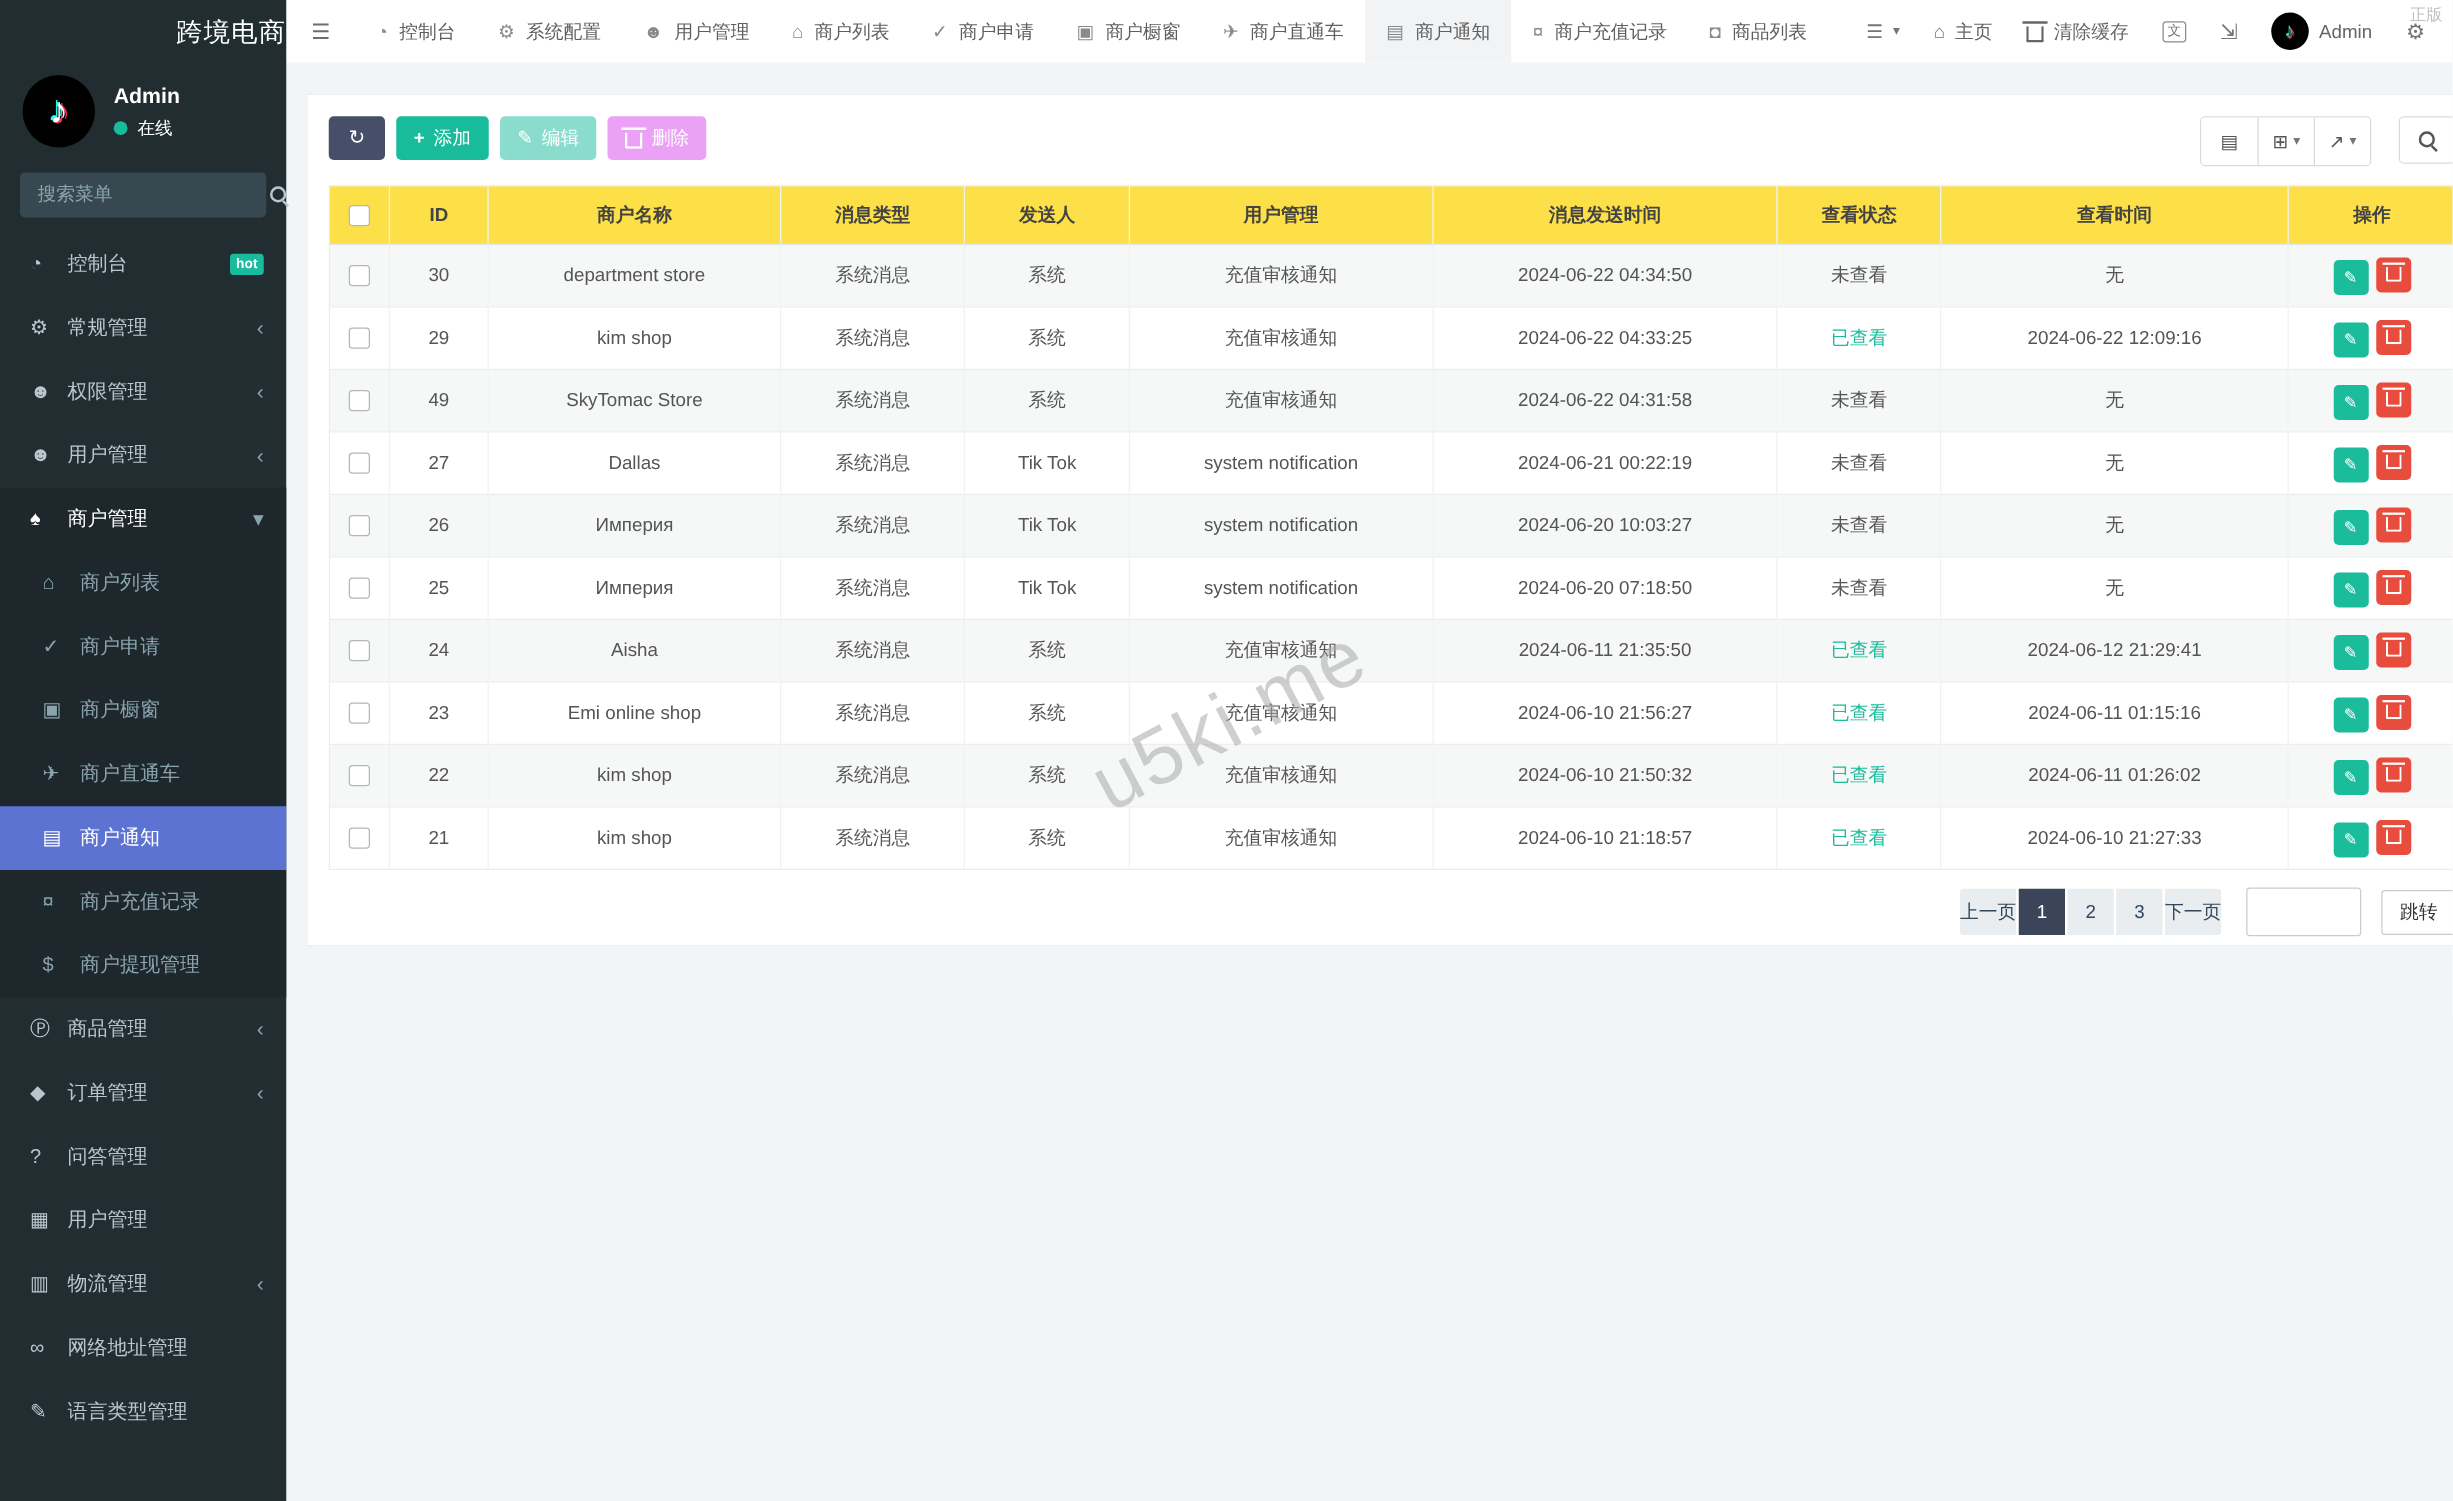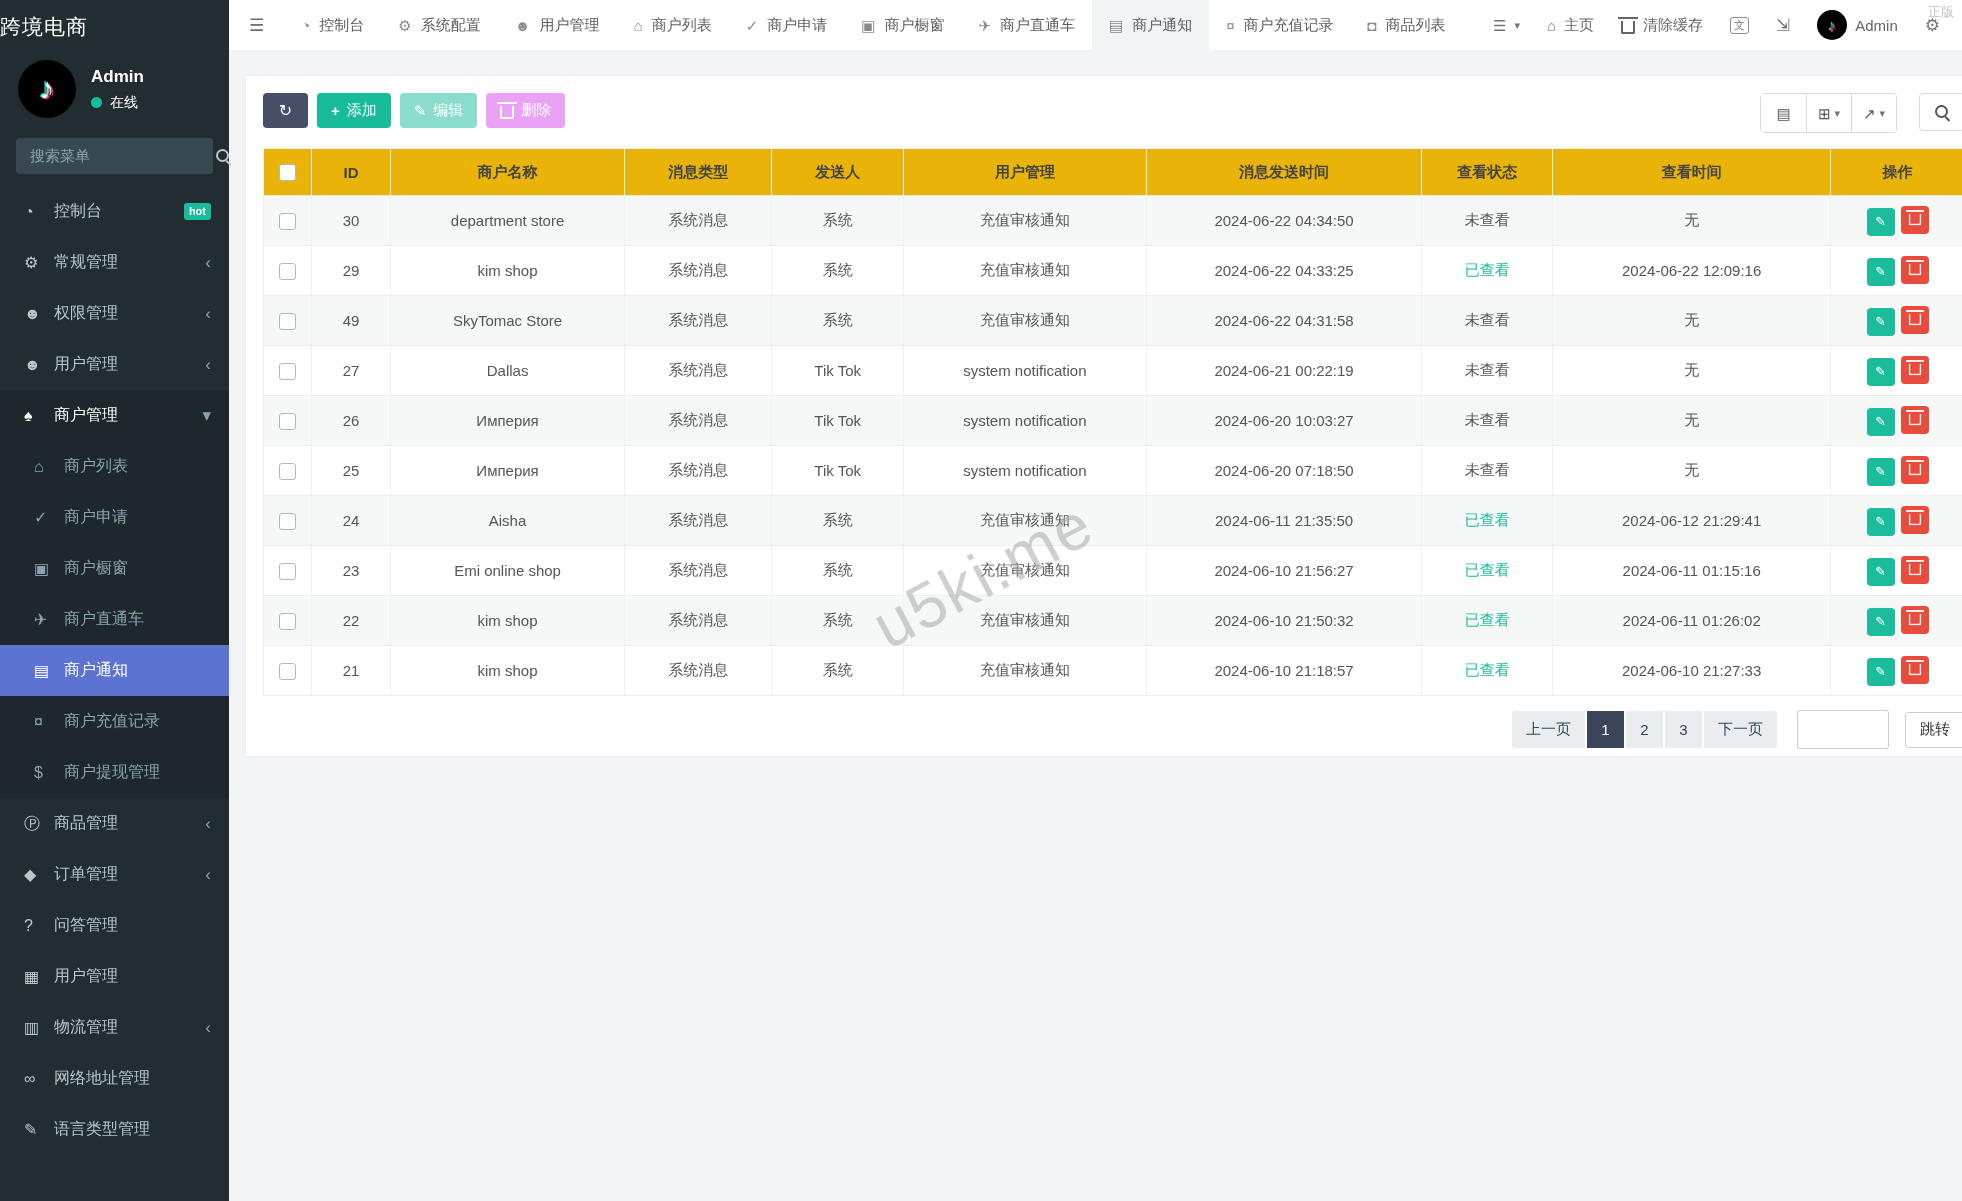--- a/index.html
+++ b/index.html
@@ -4,21 +4,21 @@
 <style>
   html,body{margin:0;padding:0}
   body{
     width:1962px;height:1201px;position:relative;overflow:hidden;
     font-family:"Liberation Sans","DejaVu Sans",sans-serif;
     background:#f2f4f7;color:#555;
   }
   .ico{font-style:normal;display:inline-block;line-height:1}
   
   .sidebar{position:absolute;left:0;top:0;width:229px;height:1201px;background:#222d32;color:#b8c7ce;z-index:3}
-  .sb-title{height:52px;line-height:54px;text-align:left;color:#fff;font-size:21px;letter-spacing:1px}
+  .sb-title{height:52px;line-height:54px;text-align:right;color:#fff;font-size:21px;letter-spacing:1px}
   .sb-user{display:flex;align-items:center;padding:8px 18px 14px}
   .avatar{width:58px;height:58px;border-radius:50%;background:#000;display:flex;align-items:center;justify-content:center;flex:none}
   .avatar .note{color:#fff;font-size:30px;text-shadow:-2px -1px 0 #25f4ee,2px 1px 0 #fe2c55}
   .avatar.sm{width:30px;height:30px}
   .avatar.sm .note{font-size:15px;text-shadow:-1px -1px 0 #25f4ee,1px 1px 0 #fe2c55}
   .sb-user-info{margin-left:15px}
   .sb-user-name{color:#fff;font-weight:bold;font-size:17px;margin-bottom:7px}
   .sb-user-status{font-size:14px;color:#fff;display:flex;align-items:center;gap:8px}
   .dot{width:11px;height:11px;border-radius:50%;background:#18bc9c}
   .sb-search{margin:6px 16px 12px;background:#374850;border-radius:4px;height:36px;display:flex;align-items:center;padding:0 12px}
@@ -64,21 +64,21 @@
   .tool-btn:first-child{border-left:none}
   .search-btn{width:46px;height:38px;border:1px solid #d8dbde;border-radius:4px;background:#fff;display:flex;align-items:center;justify-content:center;cursor:pointer;color:#555}
   
   .i-search{display:inline-block;position:relative;width:15px;height:15px;color:currentColor}
   .i-search::before{content:"";position:absolute;left:0;top:0;width:9px;height:9px;border:2px solid currentColor;border-radius:50%}
   .i-search::after{content:"";position:absolute;left:11px;top:11px;width:6px;height:2px;background:currentColor;transform:rotate(45deg);transform-origin:0 0}
   .i-trash{display:inline-block;position:relative;width:10px;height:11px;border:2px solid currentColor;border-top:none;border-radius:0 0 2px 2px;margin-top:4px}
   .i-trash::before{content:"";position:absolute;left:-5px;right:-5px;top:-4px;height:2px;background:currentColor}
   
   .table{width:100%;border-collapse:collapse;table-layout:fixed;border:1px solid #ebedef}
-  .table th{height:44px;font-weight:bold;font-size:15px;color:#444;background:#eab308;border-bottom:1px solid #e2e4e6;border-left:1px solid #f0f1f2;text-align:center}
+  .table th{height:44px;font-weight:bold;font-size:15px;color:#444;background:#fde047;border-bottom:1px solid #e2e4e6;border-left:1px solid #f0f1f2;text-align:center}
   .table td{height:47px;text-align:center;font-size:15px;color:#555;border-bottom:1px solid #ebedef;border-left:1px solid #f0f1f2;overflow:hidden;white-space:nowrap}
   .table th:first-child,.table td:first-child{border-left:none}
   .table tbody tr:nth-child(odd) td{background:#f6f7f7}
   .table th:nth-child(1){width:45px}.table th:nth-child(2){width:75px}
   .table th:nth-child(3){width:230px}.table th:nth-child(4){width:143px}
   .table th:nth-child(5){width:128px}.table th:nth-child(6){width:238px}
   .table th:nth-child(7){width:271px}.table th:nth-child(8){width:127px}
   .table th:nth-child(9){width:273px}.table th:nth-child(10){width:130px}
   .cbx{appearance:none;-webkit-appearance:none;width:17px;height:17px;border:1px solid #b2b7bb;border-radius:3px;background:#fff;vertical-align:middle;cursor:pointer;margin:0}
   .status-viewed{color:#1abc9c}
@@ -87,21 +87,21 @@
   .act-edit{background:#1abc9c}
   .act-del{background:#e74c3c}
   .act .ico{font-size:13px}
   .act .i-trash{margin-top:0;transform:scale(.9)}
   
   .card-footer{display:flex;align-items:center;margin-top:14px;font-size:15px;color:#555}
   .summary{display:flex;align-items:center;gap:9px}
   .page-size{border:1px solid #d8dbde;background:#f3f4f5;border-radius:3px;height:34px;padding:0 10px;display:inline-flex;gap:9px;align-items:center;cursor:pointer;color:#444}
   .page-size .caret{font-size:10px;color:#444}
   .pagination{margin-left:auto;display:flex;align-items:center}
-  .page-btn{min-width:37px;height:37px;padding:0 14px;background:#e9edf0;color:#33475b;display:flex;align-items:center;justify-content:center;font-size:15px;margin-left:2px;cursor:pointer;border:none;font-family:inherit}
+  .page-btn{min-width:37px;height:37px;padding:0 0;background:#e9edf0;color:#33475b;display:flex;align-items:center;justify-content:center;font-size:15px;margin-left:2px;cursor:pointer;border:none;font-family:inherit}
   .page-btn.num{padding:0}
   .page-btn:first-child{border-radius:3px 0 0 3px;margin-left:0}
   .page-btn.last{border-radius:0 3px 3px 0}
   .page-btn.active{background:#3b4559;color:#fff}
   .jump-input{width:74px;height:37px;border:1px solid #ccc;border-radius:3px;margin-left:20px;background:#fff;outline:none;padding:0 8px;font-size:15px;font-family:inherit}
   .jump-btn{height:36px;padding:0 14px;border:1px solid #ccc;border-radius:3px;background:#fff;color:#333;margin-left:16px;font-size:15px;cursor:pointer;font-family:inherit}
   
   .wm{position:absolute;left:618px;top:462px;font-size:64px;color:#a9a9a9;opacity:.55;transform:rotate(-28deg);letter-spacing:2px;pointer-events:none;z-index:8}
 </style>
 </head>

